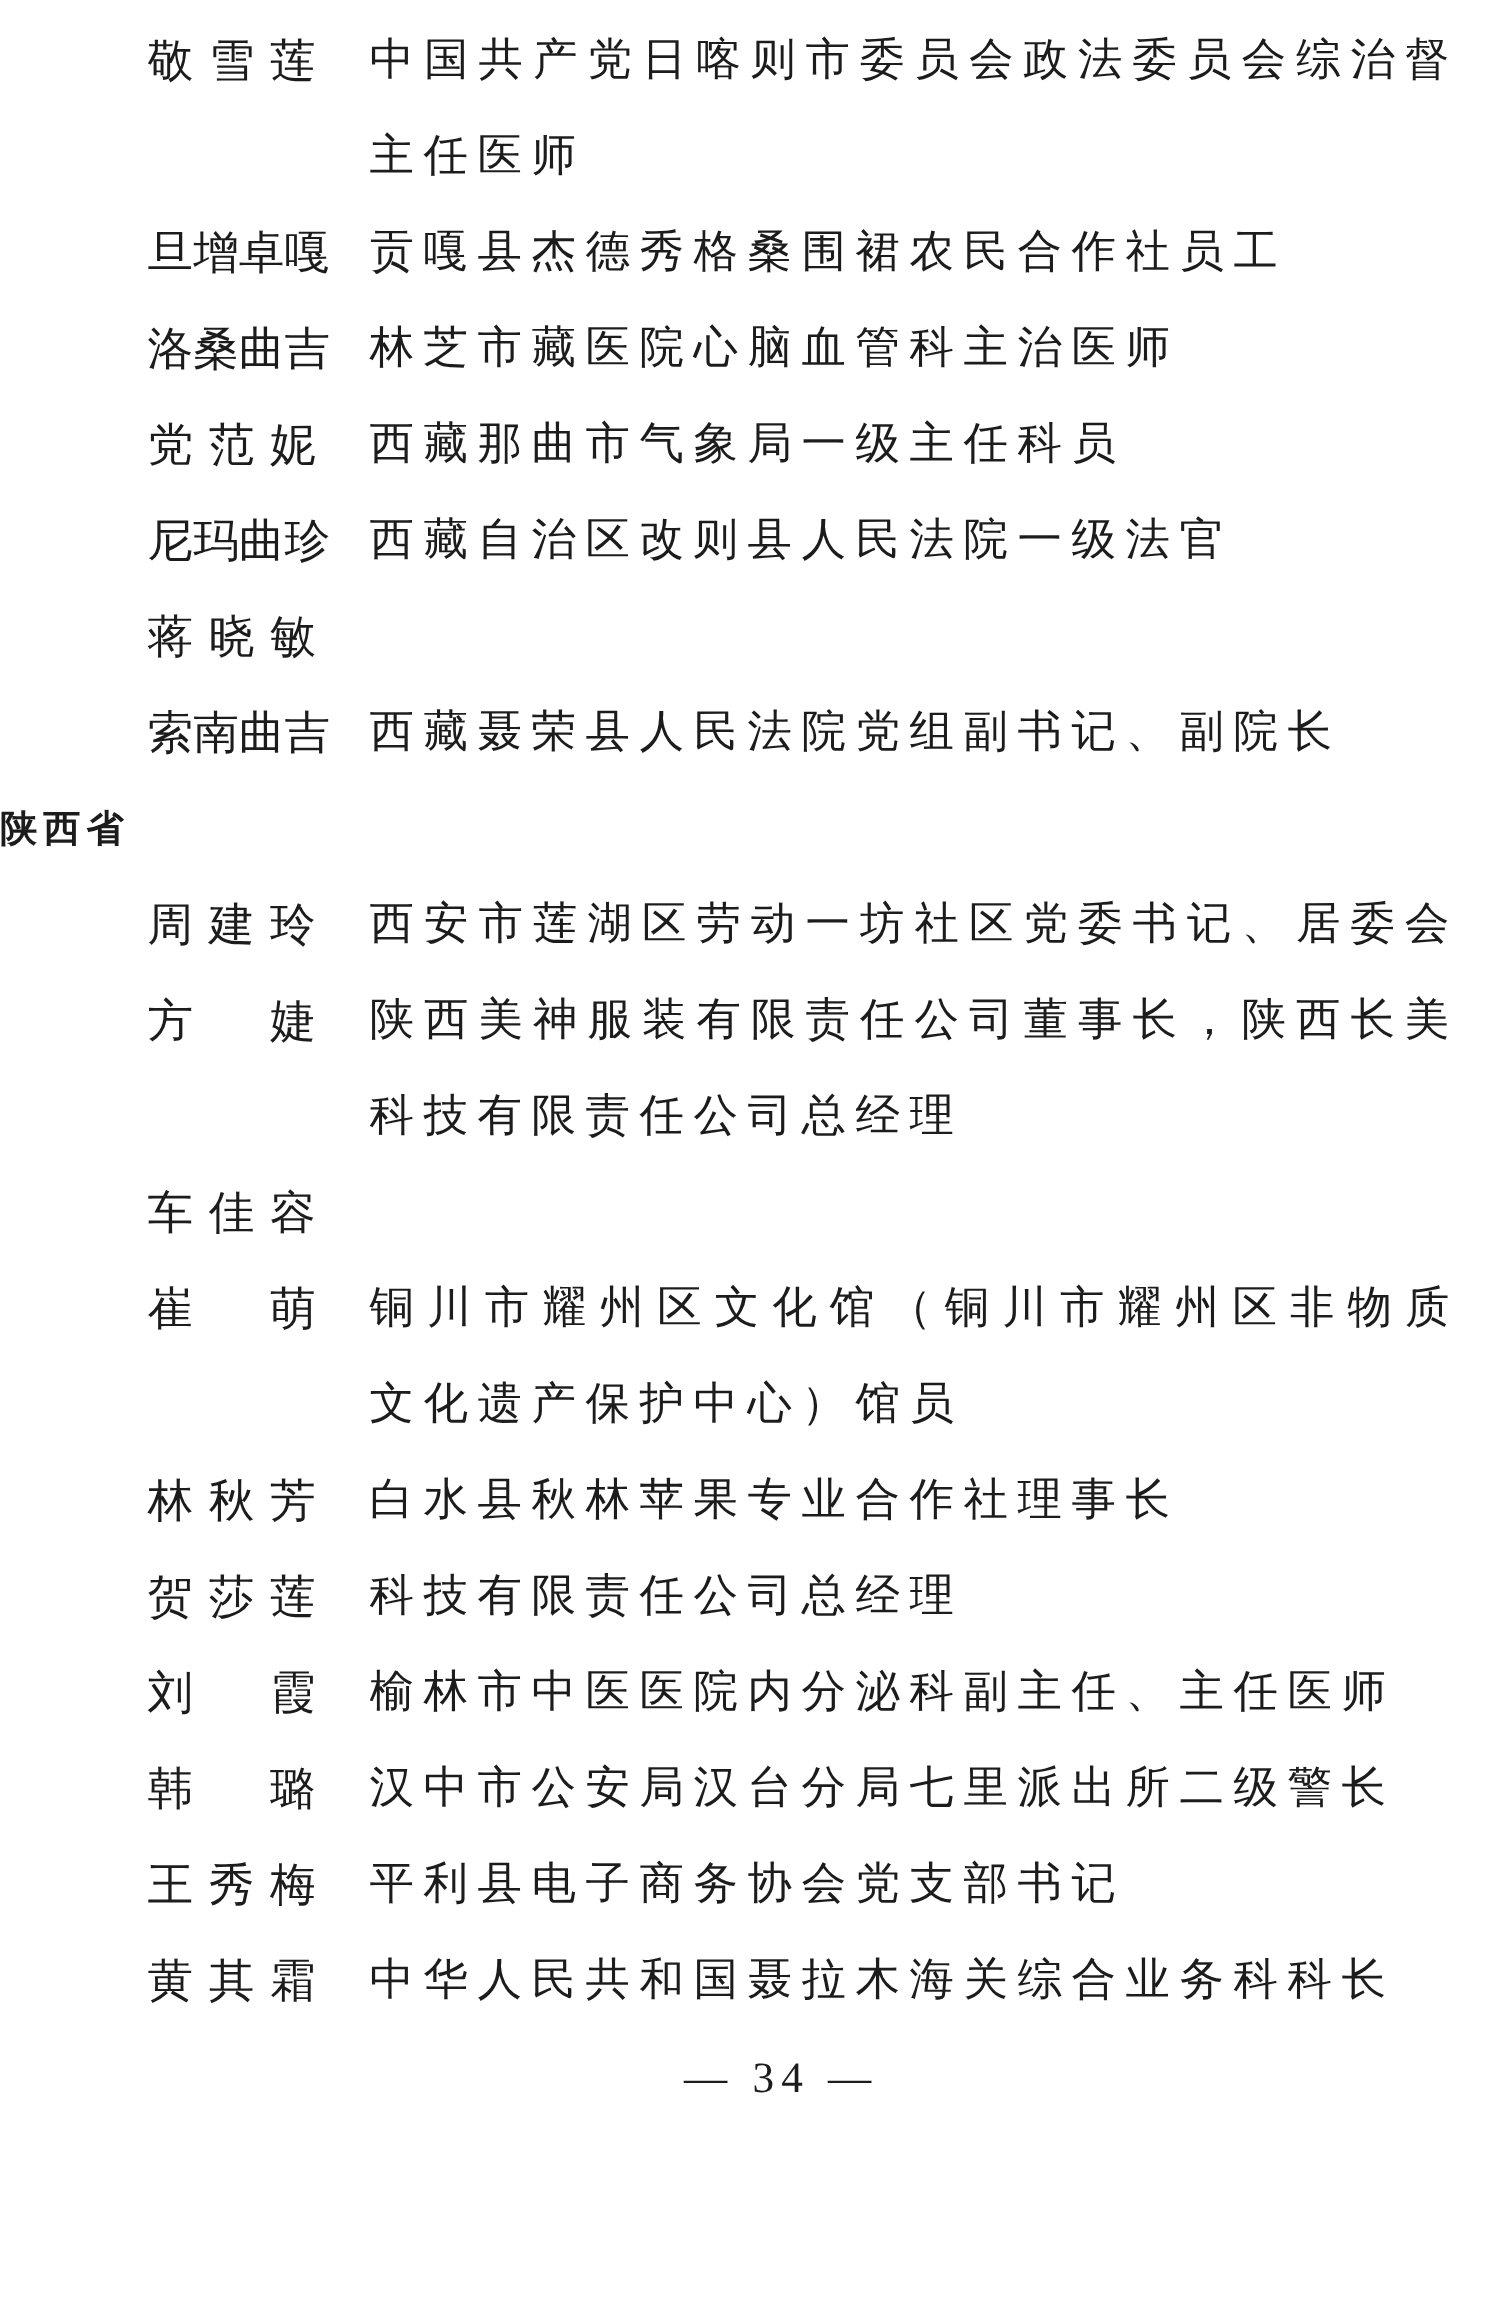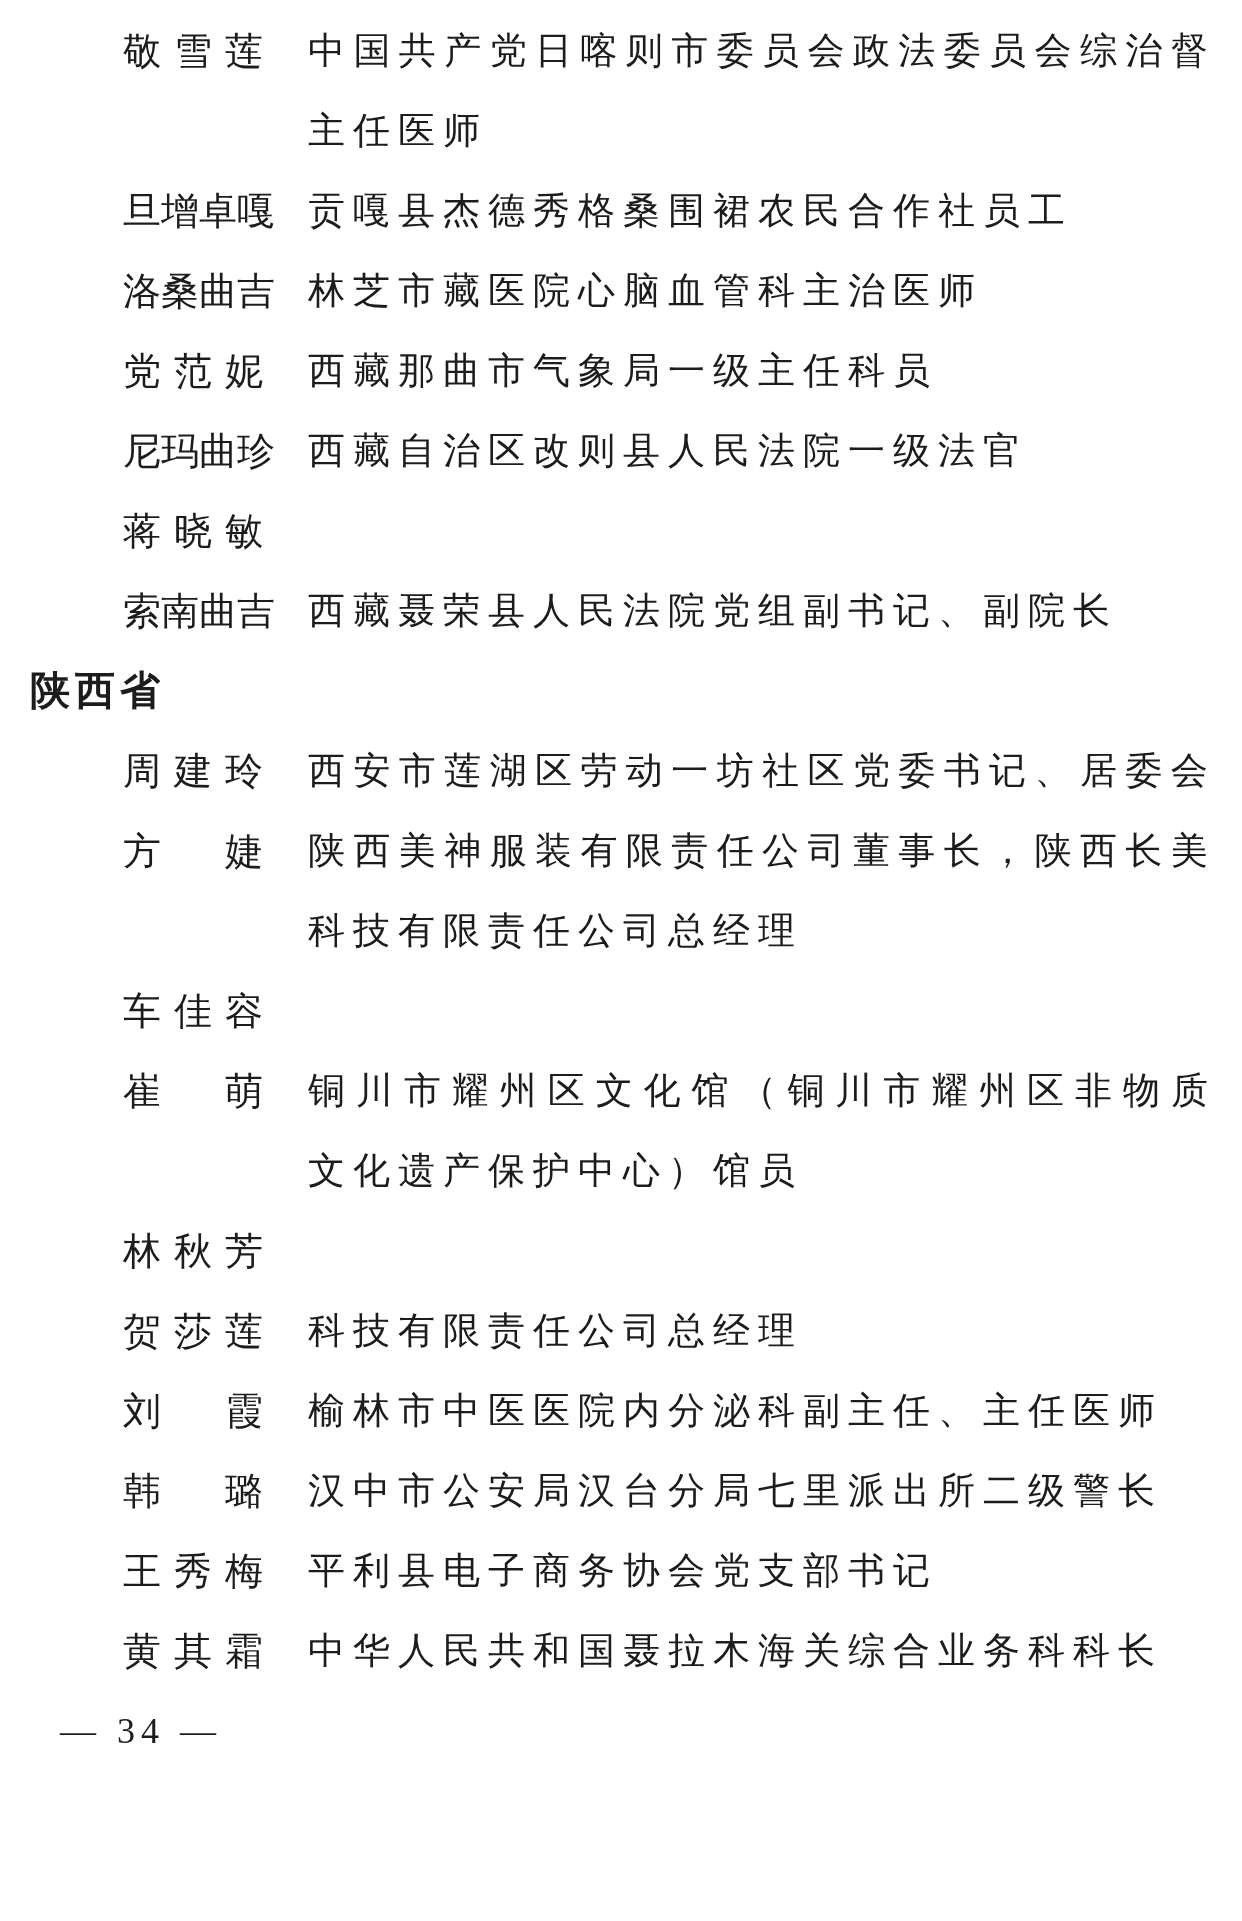--- a/index.html
+++ b/index.html
@@ -53,33 +53,33 @@
     white-space: nowrap;
   }
   
   .line.fill {
     display: flex;
     justify-content: space-between;
     letter-spacing: 0;
   }
   .line.fill span { line-height: 80px; }
   .section-header {
-    margin-left: 30px;
     height: 80px;
     line-height: 80px;
-    font-size: 40px;
+    font-size: 31px;
     font-weight: bold;
     letter-spacing: 5px;
   }
   .page-number {
     margin-left: 60px;
     height: 80px;
     line-height: 80px;
     font-size: 36px;
     letter-spacing: 6px;
+    text-align: center;
   }
 </style>
 </head>
 <body>
 
 <div class="page">
   <div class="list">
 
     <div class="entry">
       <div class="name">
@@ -285,20 +285,23 @@
         <div class="line">文化遗产保护中心）馆员</div>
       </div>
     </div>
 
     <div class="entry">
       <div class="name">
           <span>林</span>
           <span>秋</span>
           <span>芳</span>
         </div>
+      <div class="desc">
+        <div class="line">白水县秋林苹果专业合作社理事长</div>
+      </div>
     </div>
 
     <div class="entry">
       <div class="name">
           <span>贺</span>
           <span>莎</span>
           <span>莲</span>
         </div>
       <div class="desc">
         <div class="line">科技有限责任公司总经理</div>

